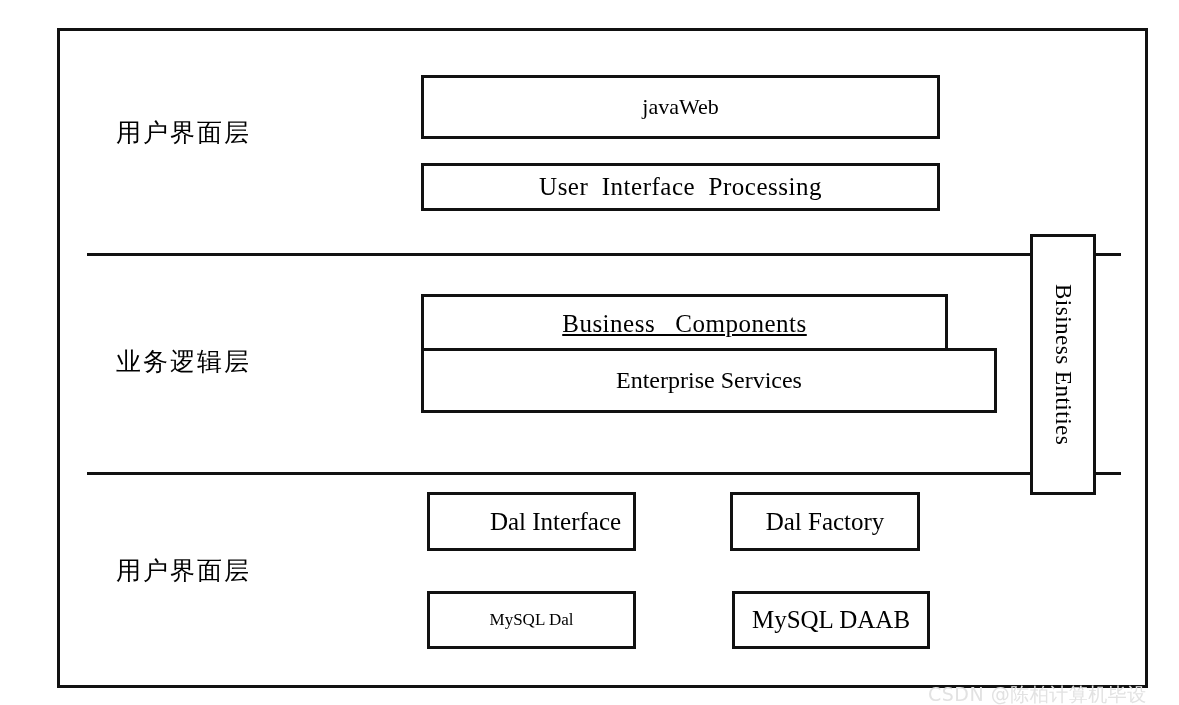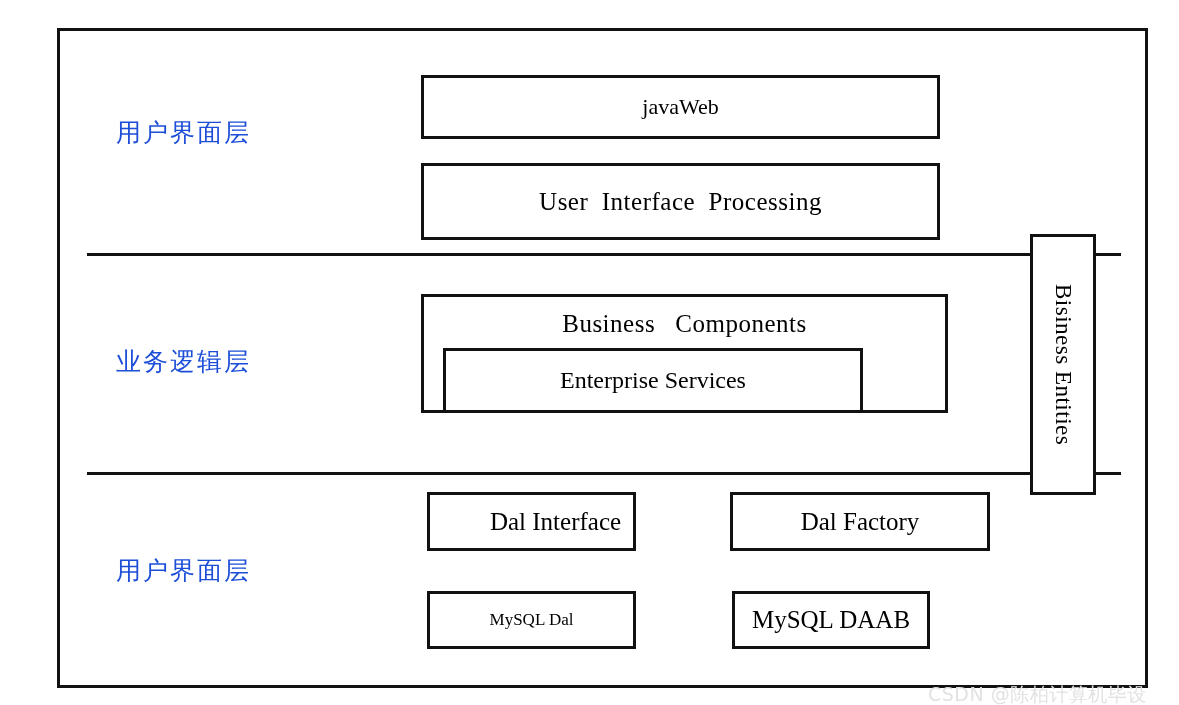--- a/index.html
+++ b/index.html
@@ -40,21 +40,21 @@
   .divider-b { left: 1094px; top: 253px; width: 27px;  }
   .divider-c { left: 87px;   top: 472px; width: 945px; }
   .divider-d { left: 1094px; top: 472px; width: 27px;  }
 
   
   .layer-label {
     position: absolute;
     font-family: "DejaVu Serif", "Liberation Serif", serif;
     font-size: 25px;
     letter-spacing: 2px;
-    color: #1d4ed8;
+    color: #000000;
     white-space: nowrap;
     line-height: 1;
   }
   .layer-label-ui   { left: 116px; top: 120px; }
   .layer-label-biz  { left: 116px; top: 349px; }
   .layer-label-data { left: 116px; top: 558px; }
 
   
   .box {
     position: absolute;
@@ -69,55 +69,56 @@
   .box .box-text {
     font-family: "Liberation Serif", "DejaVu Serif", serif;
     color: #000000;
     white-space: pre;
     line-height: 1.1;
   }
 
   
   .box-javaweb   { left: 421px; top: 75px;  width: 519px; height: 64px;  }
   .box-javaweb .box-text { font-size: 22px; }
-  .box-uip       { left: 421px; top: 163px; width: 519px; height: 77px; align-items: center;  }
+  .box-uip       { left: 421px; top: 163px; width: 519px; height: 48px; align-items: center;  }
   .box-uip .box-text { font-size: 25px; letter-spacing: 0.5px; }
 
   
   .box-bizcomp   { left: 421px; top: 294px; width: 527px; height: 119px; }
   .box-bizcomp .box-text {
     font-size: 25px;
     letter-spacing: 0.5px;
     position: absolute;
     top: 13px;
     left: 0;
     width: 100%;
+    text-decoration: underline;
   }
-  .box-entsvc    { left: 443px; top: 348px; width: 420px; height: 65px;  }
+  .box-entsvc    { left: 421px; top: 348px; width: 576px; height: 65px;  }
   .box-entsvc .box-text { font-size: 24px; }
 
   
   .box-entities {
     left: 1030px;
     top: 234px;
     width: 66px;
     height: 261px;
   }
   .box-entities .box-text {
     font-size: 23px;
     letter-spacing: 0.5px;
     writing-mode: vertical-rl;
     text-orientation: mixed;
     white-space: nowrap;
   }
 
   
   .box-dal-interface { left: 427px; top: 492px; width: 209px; height: 59px; padding-left: 48px; }
   .box-dal-interface .box-text { font-size: 25px; }
-  .box-dal-factory   { left: 730px; top: 492px; width: 260px; height: 59px; }
+  .box-dal-factory   { left: 730px; top: 492px; width: 190px; height: 59px; }
   .box-dal-factory .box-text { font-size: 25px; }
   .box-mysql-dal     { left: 427px; top: 591px; width: 209px; height: 58px; }
   .box-mysql-dal .box-text { font-size: 17px; }
   .box-mysql-daab    { left: 732px; top: 591px; width: 198px; height: 58px; }
   .box-mysql-daab .box-text { font-size: 25px; }
 
   
   .watermark {
     position: absolute;
     left: 928px;

